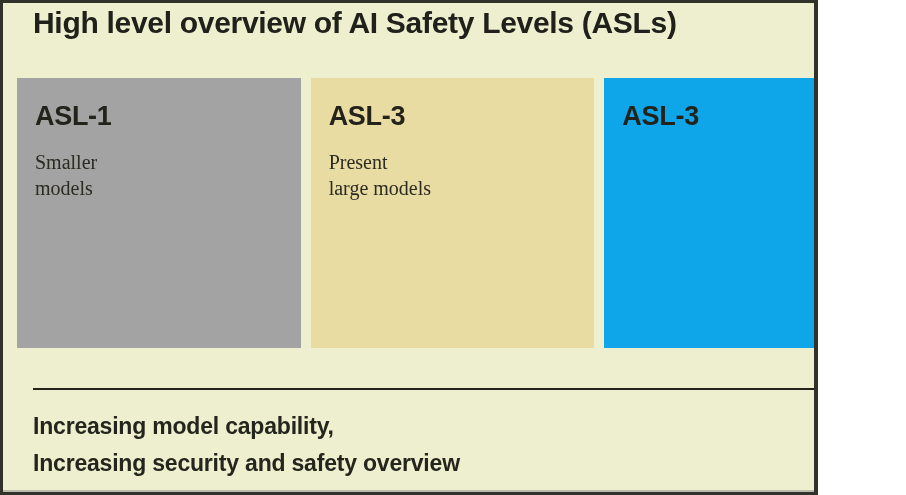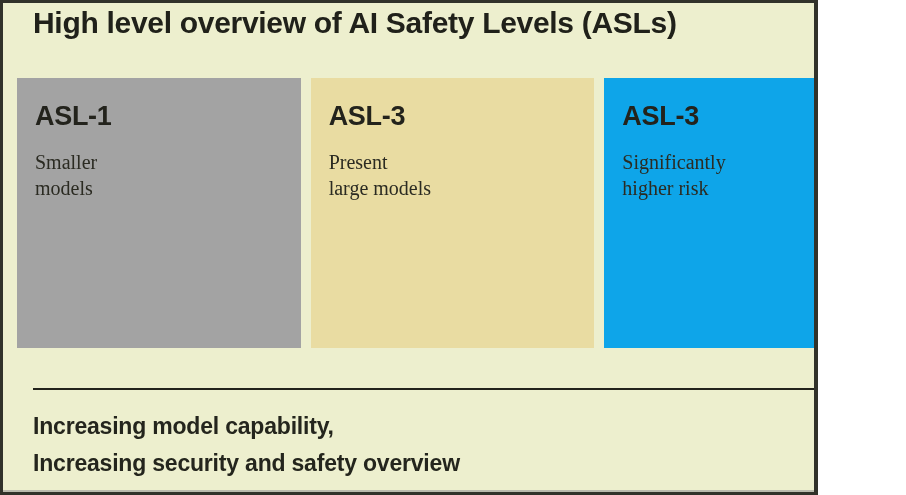--- a/index.html
+++ b/index.html
@@ -94,22 +94,20 @@
     </div>
 
     <div class="level-card" style="background-color: rgb(233, 220, 162);">
       <div class="level-title">ASL-3</div>
       <div class="level-desc">Present
 large models</div>
     </div>
 
     <div class="level-card" style="background-color: #0ea5e9;">
       <div class="level-title">ASL-3</div>
-      <div class="level-desc">Significantly
-higher risk</div>
     </div>
 
 
   </div>
 
   <div class="axis">
     <div class="axis-line"></div>
     <div class="axis-arrowhead"></div>
   </div>
 

